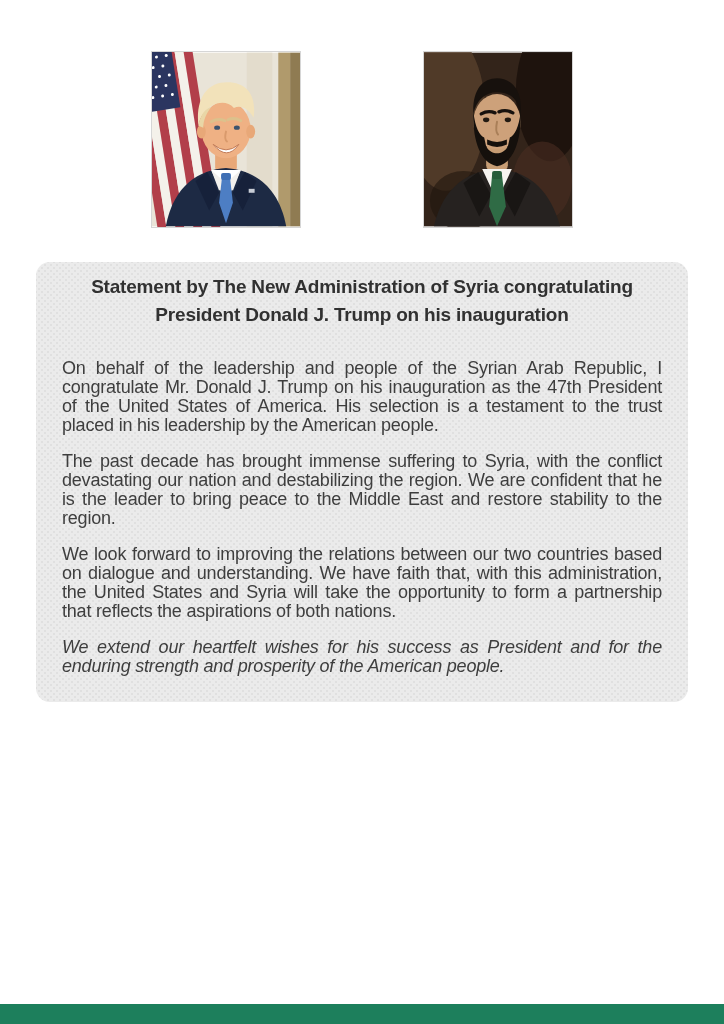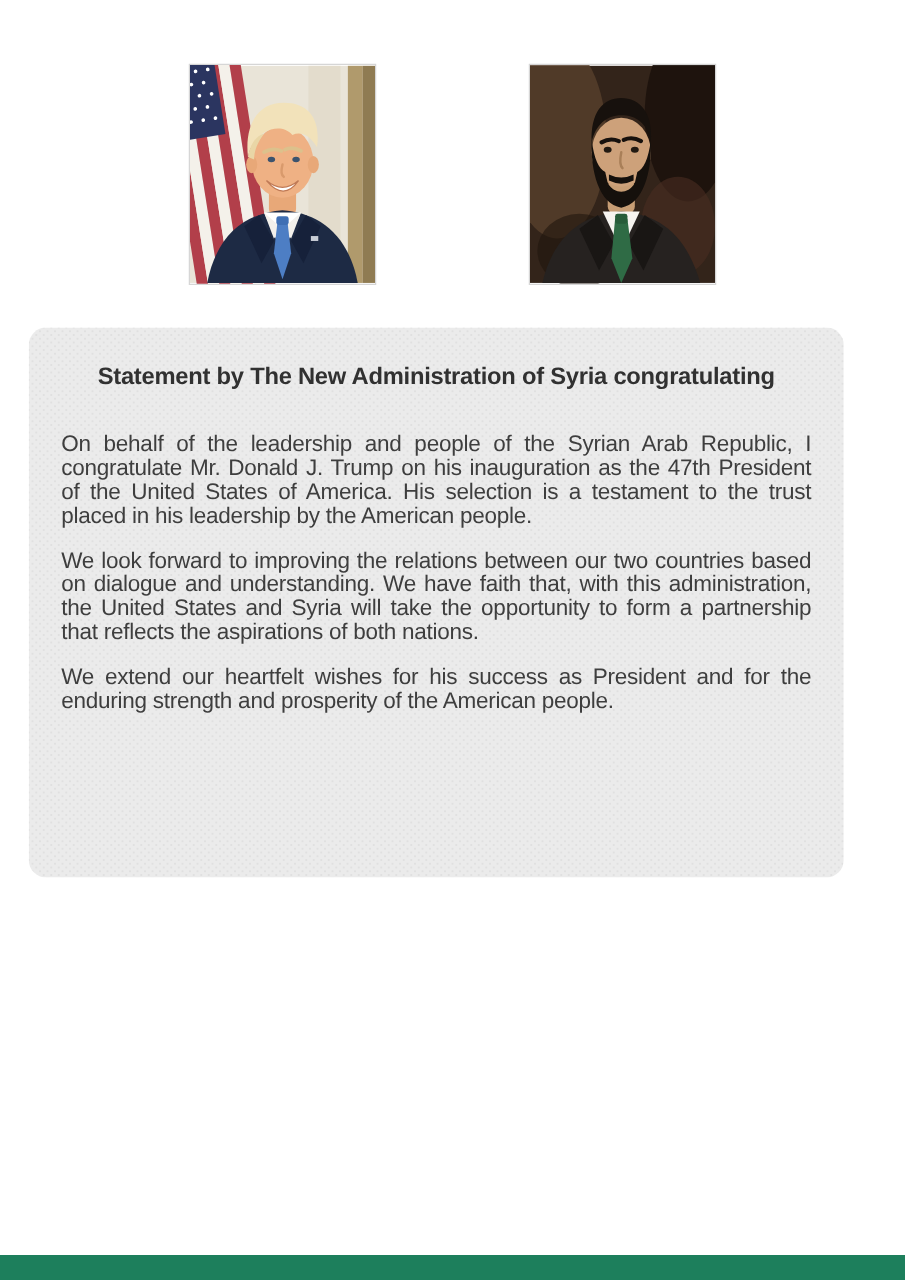--- a/index.html
+++ b/index.html
@@ -14,42 +14,42 @@
     display:flex; justify-content:center; gap:122px;
   }
   figure.photo {
     margin:0; width:150px; height:177px;
     border:1px solid #d6d6d6; box-sizing:border-box; background:#fff;
   }
   figure.photo svg { display:block; width:100%; height:100%; }
 
   
   .card {
-    position:absolute; left:23px; top:262px; width:652px; height:440px;
+    position:absolute; left:36px; top:262px; width:652px; height:440px;
     box-sizing:border-box; border-radius:14px;
-    padding:26px 26px 22px 26px;
+    padding:11px 26px 22px 26px;
     background-color:#ebebeb;
     background-image:
       radial-gradient(#e0e0e0 0.9px, rgba(0,0,0,0) 1px),
       radial-gradient(#e0e0e0 0.9px, rgba(0,0,0,0) 1px);
     background-size:6px 6px; background-position:0 0, 3px 3px;
     overflow:hidden;
   }
   .card h1 {
     margin:0 0 30px 0; text-align:center;
     font-size:19px; line-height:28px; font-weight:bold;
     letter-spacing:-0.2px; color:#313131;
   }
   .card h1 .tl { display:block; white-space:nowrap; }
   .card p {
     margin:0 0 17px 0; text-align:justify;
     font-size:18px; line-height:19px; letter-spacing:-0.2px;
     color:#3e3e3e;
   }
-  .card p:last-child { margin-bottom:14px; }
+  .card p:last-child { margin-bottom:14px;font-style:italic; }
 
   
   .seal {
     position:absolute; top:897px; left:50%; transform:translateX(-50%);
     width:124px; height:106px;
   }
   .seal svg { display:block; width:100%; height:100%; }
 
   
   .footer-bar {
@@ -173,22 +173,24 @@
         <ellipse cx="85" cy="68" rx="3.2" ry="2.4" fill="#221a12"></ellipse>
 
         <path d="M74,70 q-2,10 1,13" stroke="#a97f58" stroke-width="2" fill="none" stroke-linecap="round"></path>
       </svg>
     </figure>
   </div>
 
   <section class="card">
     <h1>
       <span class="tl">Statement by The New Administration of Syria congratulating</span>
+      <span class="tl">President Donald J. Trump on his inauguration</span>
     </h1>
     <p>On behalf of the leadership and people of the Syrian Arab Republic, I congratulate Mr. Donald J. Trump on his inauguration as the 47th President of the United States of America. His selection is a testament to the trust placed in his leadership by the American people.</p>
+    <p>The past decade has brought immense suffering to Syria, with the conflict devastating our nation and destabilizing the region. We are confident that he is the leader to bring peace to the Middle East and restore stability to the region.</p>
     <p>We look forward to improving the relations between our two countries based on dialogue and understanding. We have faith that, with this administration, the United States and Syria will take the opportunity to form a partnership that reflects the aspirations of both nations.</p>
     <p>We extend our heartfelt wishes for his success as President and for the enduring strength and prosperity of the American people.</p>
   </section>
 
 
   <footer class="footer-bar"></footer>
 
 </div>
 
 </body></html>

